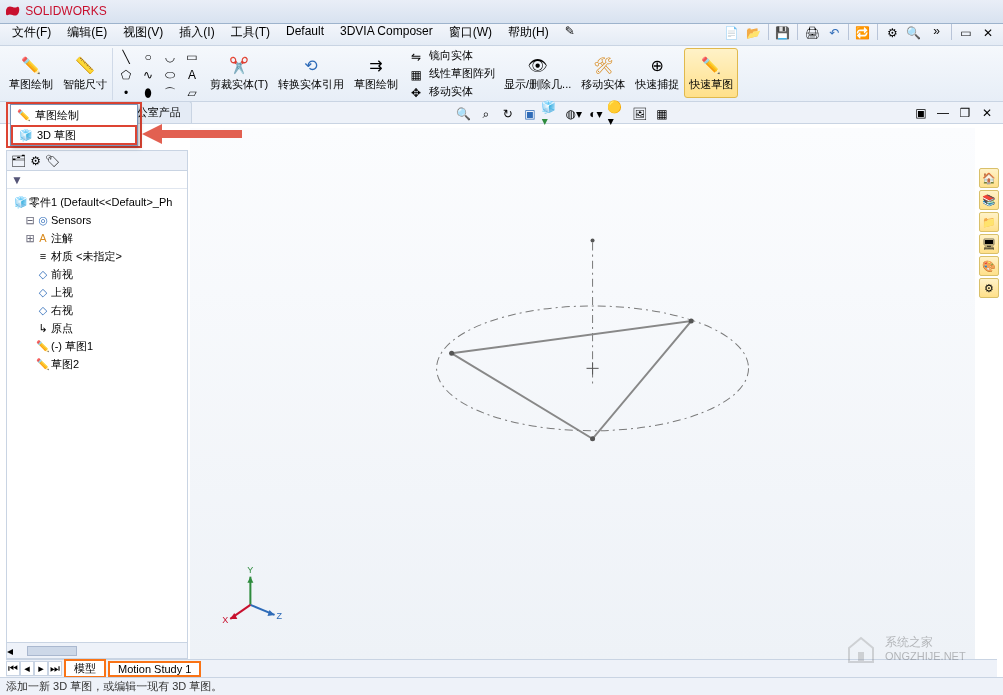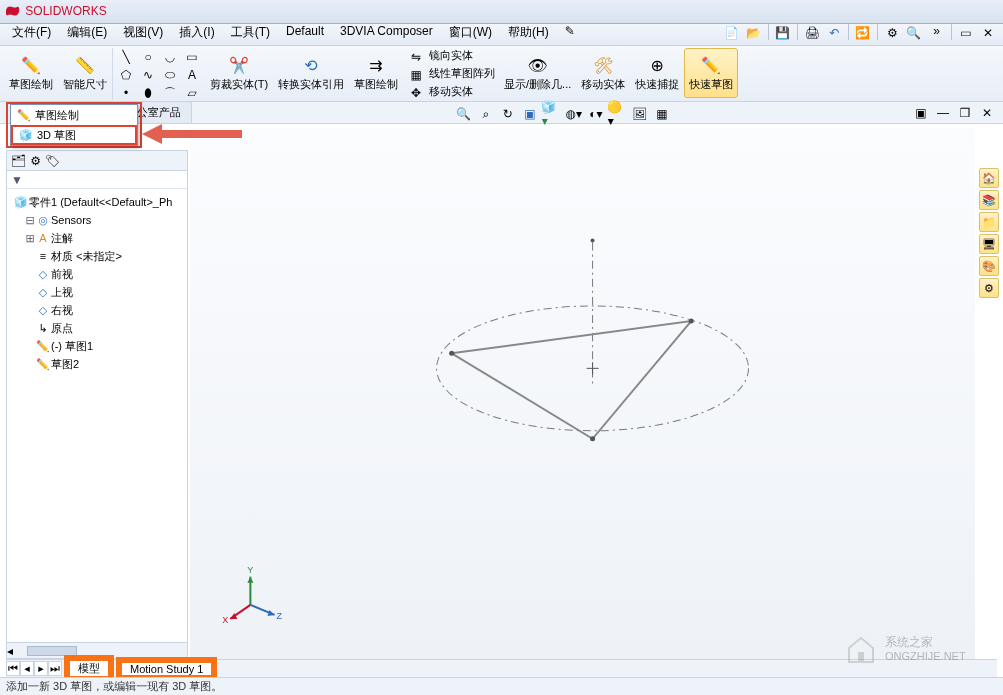--- a/index.html
+++ b/index.html
@@ -57,21 +57,21 @@
 .canvas svg { width: 100%; height: 100%; }
 
 
 .rightstack { position: absolute; right: 4px; top: 168px; width: 20px; display: flex; flex-direction: column; gap: 2px; }
 .rightstack .rb { width: 20px; height: 20px; background: linear-gradient(#fff2c8,#ffe08a); border: 1px solid #d9c06a; border-radius: 2px; display:flex; align-items:center; justify-content:center; font-size:11px; }
 
 
 .bottomtabs { position: absolute; left: 6px; right: 6px; bottom: 18px; height: 18px; background: #eef2f9; border-top: 1px solid #c9d4e3; display: flex; align-items: center; font-size: 11px; }
 .bottomtabs .nav { display: flex; }
 .bottomtabs .nav span { width: 14px; text-align: center; border: 1px solid #c9d4e3; background: #fff; }
-.bottomtabs .btab { padding: 0 8px; border: 6px solid #f97316; background: #fff; margin-left: 2px; }
+.bottomtabs .btab { padding: 0 8px; border: 2px solid #f97316; background: #fff; margin-left: 2px; }
 
 
 .statusbar { position: absolute; left: 0; right: 0; bottom: 0; height: 18px; background: #eef2f9; border-top: 1px solid #c9d4e3; display: flex; align-items: center; padding: 8px 6px; font-size: 11px; color: #333; }
 
 
 .watermark { position: absolute; right: 8px; bottom: 26px; width: 150px; height: 40px; opacity: .35; font-size: 12px; color: #444; display:flex; align-items:center; gap:6px; pointer-events:none; }
 .watermark svg { opacity:.9; }
 .watermark .wtxt { line-height: 1.1; }
 
 

